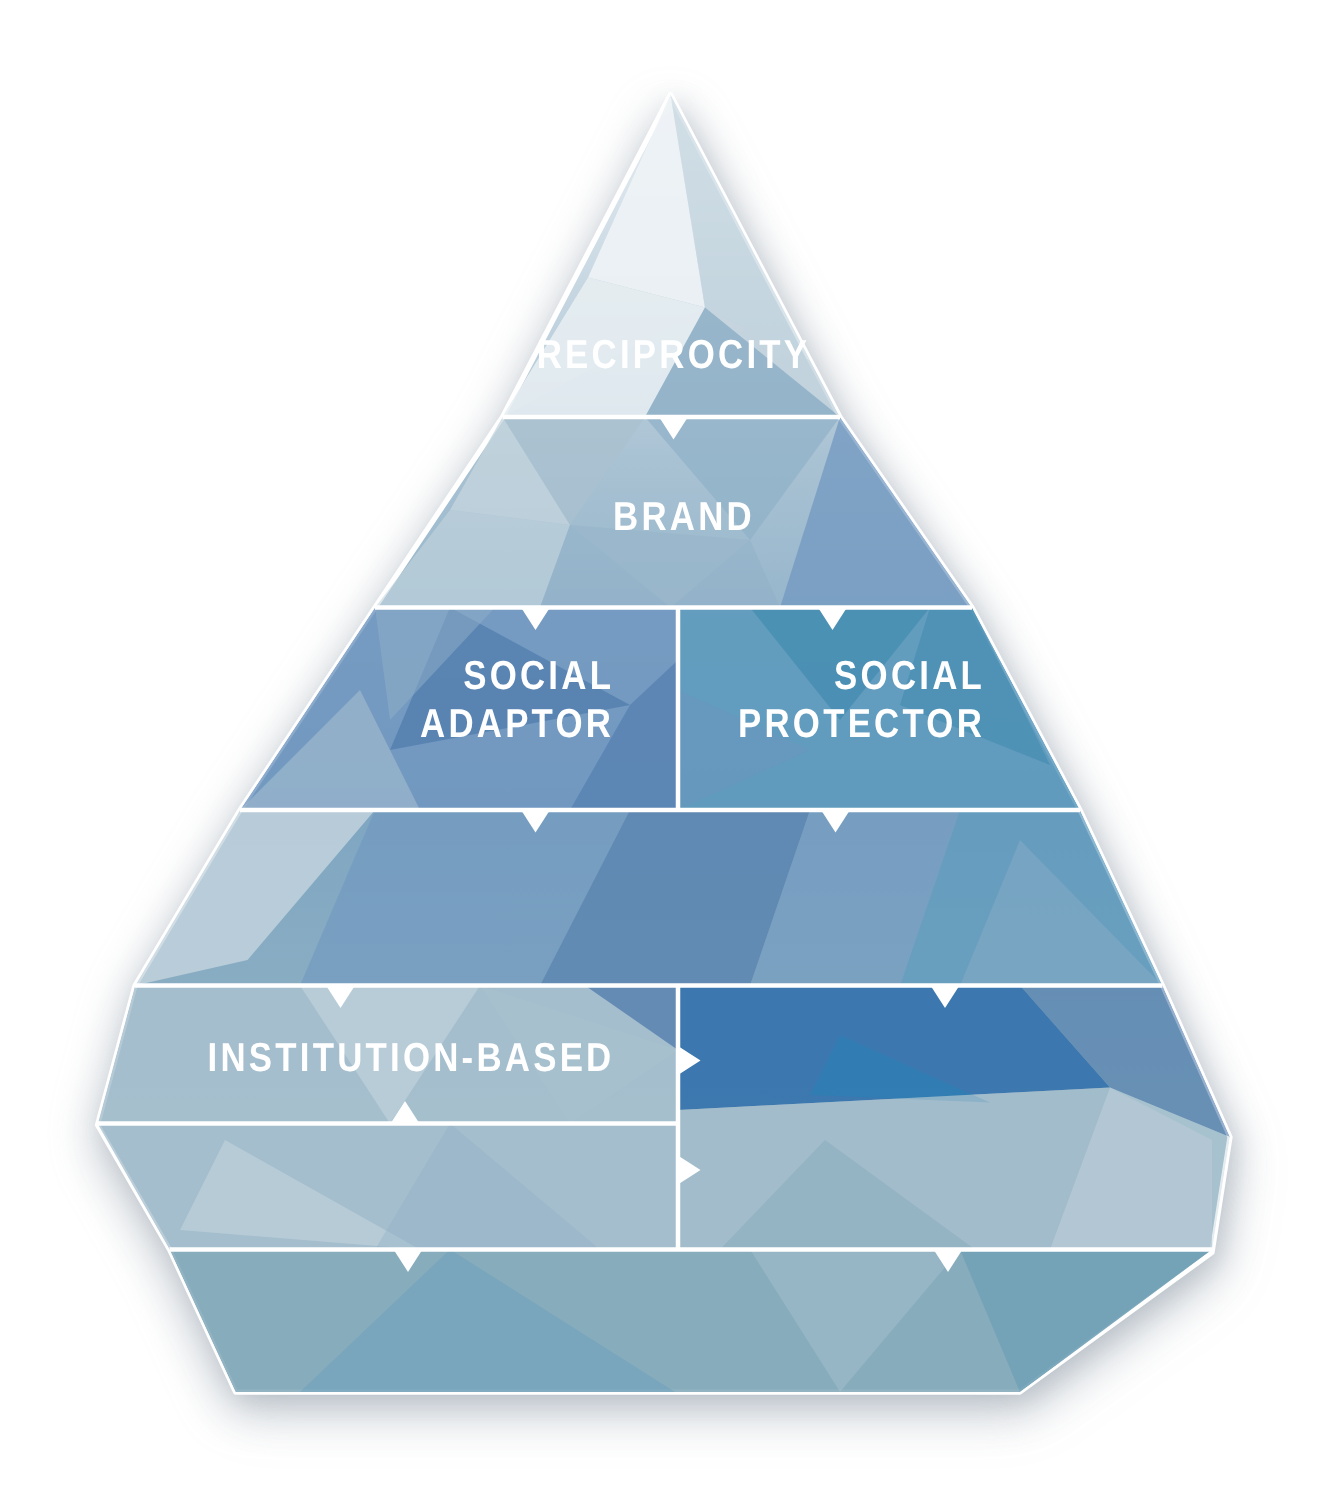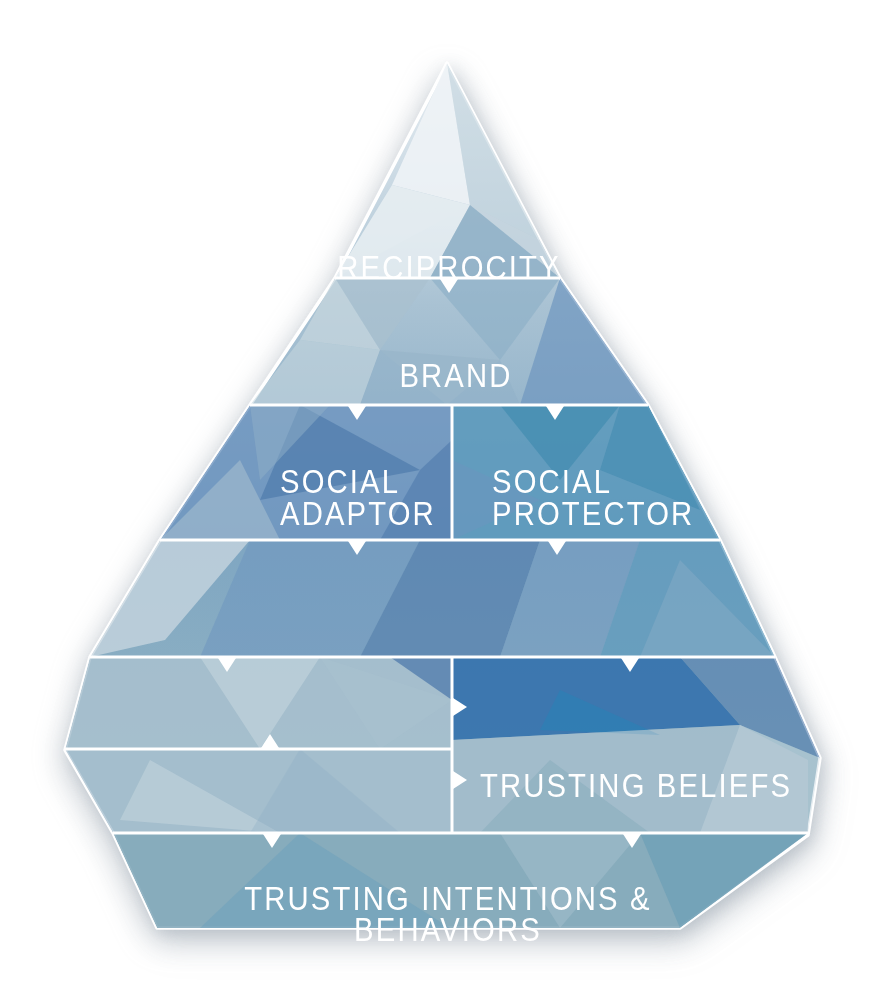--- a/index.html
+++ b/index.html
@@ -11,35 +11,34 @@
     background:#ffffff;
   }
   #shape-svg{
     position:absolute;left:0;top:0;
     filter:drop-shadow(0 10px 16px rgba(110,125,140,.40)) drop-shadow(4px 4px 8px rgba(120,135,150,.25));
   }
   .label{
     position:absolute;
     transform:translate(-50%,-50%);
     color:var(--c-text,#fff);
-    font-size:34px;
-    font-weight:400;
+    font-size:27px;
+    font-weight:700;
     white-space:nowrap;
     text-align:center;
     line-height:32px;
     z-index:3;
-    margin-top:31px;
   }
   .label .tx{
     display:inline-block;
     transform:scaleX(.86);
     transform-origin:50% 50%;
     letter-spacing:2.5px;
   }
-  .label.left{transform:translateY(-50%);text-align:left;}
+  .label.left{transform:translateY(-50%);text-align:right;}
   .label.left .tx{display:block;transform-origin:0 50%;}
   .label .tx .ln{display:block;}
   .pipe{margin:0 12px;}
 </style>
 </head>
 <body>
 
 <div id="stage">
 
   <svg id="shape-svg" width="893" height="1000" viewBox="0 0 893 1000">
@@ -157,26 +156,20 @@
   </div>
 
   <div class="label left" style="left:492px;top:466px">
     <span class="tx">
       <span class="ln">SOCIAL</span>
       <span class="ln">PROTECTOR</span>
     </span>
   </div>
 
 
-
-  <div class="label" style="left:636px;top:754px">
-    <span class="tx">TRUSTING BELIEFS</span>
+  <div class="label" style="left:274px;top:705px">
+    <span class="tx">INSTITUTION-BASED</span>
   </div>
 
 
-  <div class="label" style="left:448px;top:883px;line-height:31px">
-    <span class="tx">
-      <span class="ln">TRUSTING INTENTIONS &amp;</span>
-      <span class="ln">BEHAVIORS</span>
-    </span>
-  </div>
+
 
 </div>
 
 </body></html>

